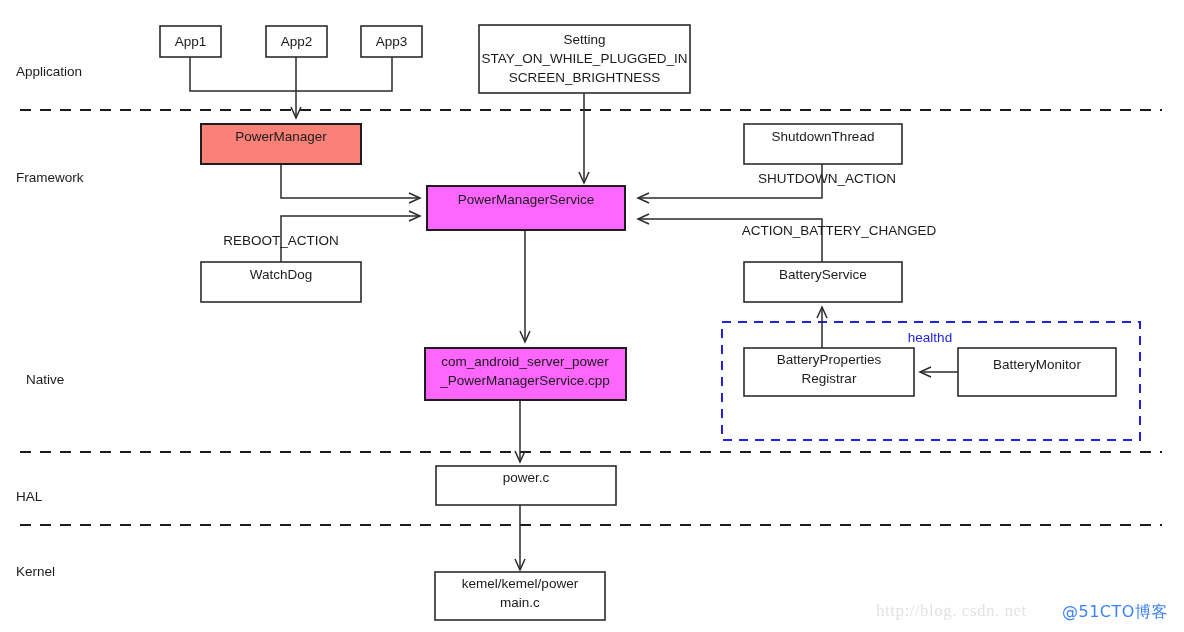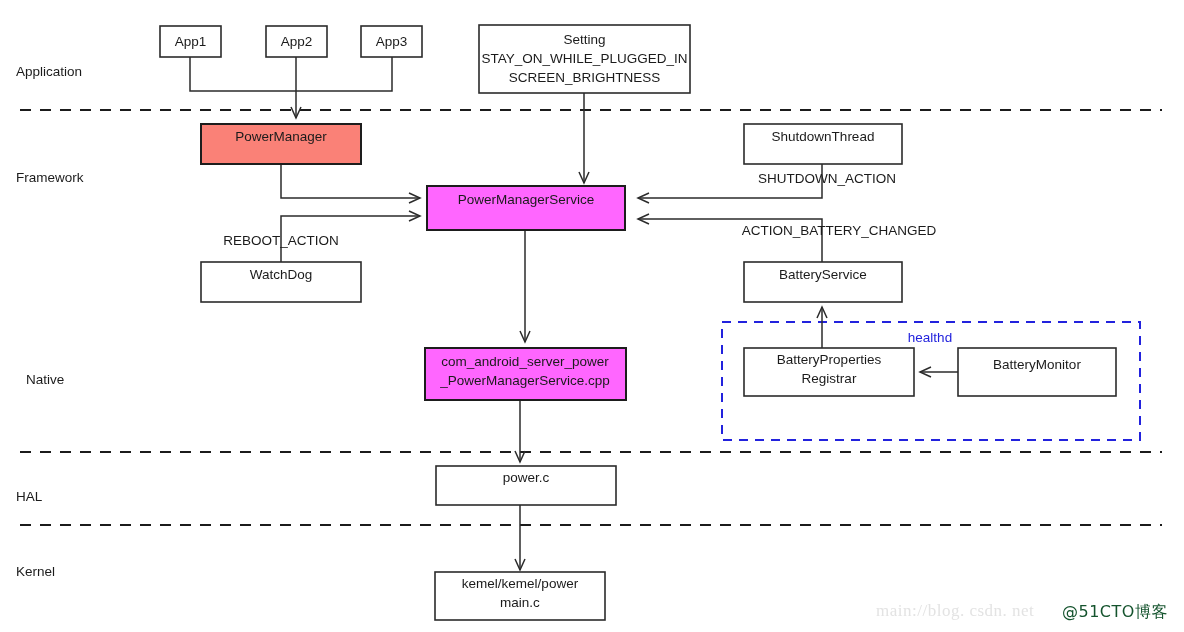--- a/index.html
+++ b/index.html
@@ -86,21 +86,21 @@
     font-family: "Liberation Serif", serif;
     font-size: 17px;
     color: #e3e3e3;
     white-space: nowrap;
     letter-spacing: 0.5px;
     user-select: none;
   }
   .watermark.wm-cn {
     font-family: "DejaVu Sans", sans-serif;
     font-size: 16px;
-    color: #14532d;
+    color: #3b82f6;
   }
 </style>
 </head>
 <body>
 
 <div id="canvas">
 
   <svg class="layer" viewBox="0 0 1184 632">
     <defs>
       <marker id="arrowOpen" markerWidth="14" markerHeight="12" refX="12" refY="6" orient="auto" markerUnits="userSpaceOnUse">
@@ -217,16 +217,16 @@
       <text class="box-label" x="526" y="478">power.c</text>
     </g>
 
     <g>
       <rect class="box-rect" x="435" y="572" width="170" height="48"></rect>
       <text class="box-label" x="520" y="584">kemel/kemel/power</text>
       <text class="box-label" x="520" y="603">main.c</text>
     </g>
   </svg>
 
-  <div class="watermark" style="left:876px; top:601px;">main://blog. csdn. net</div>
+  <div class="watermark" style="left:876px; top:601px;">http://blog. csdn. net</div>
   <div class="watermark wm-cn" style="left:1062px; top:602px;">@51CTO博客</div>
 
 </div>
 
 </body></html>

